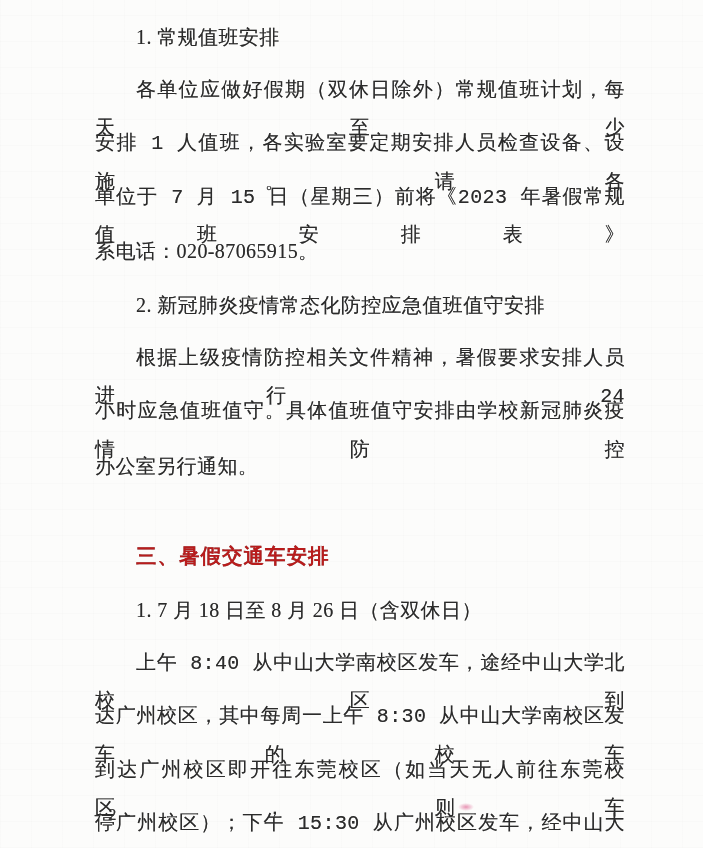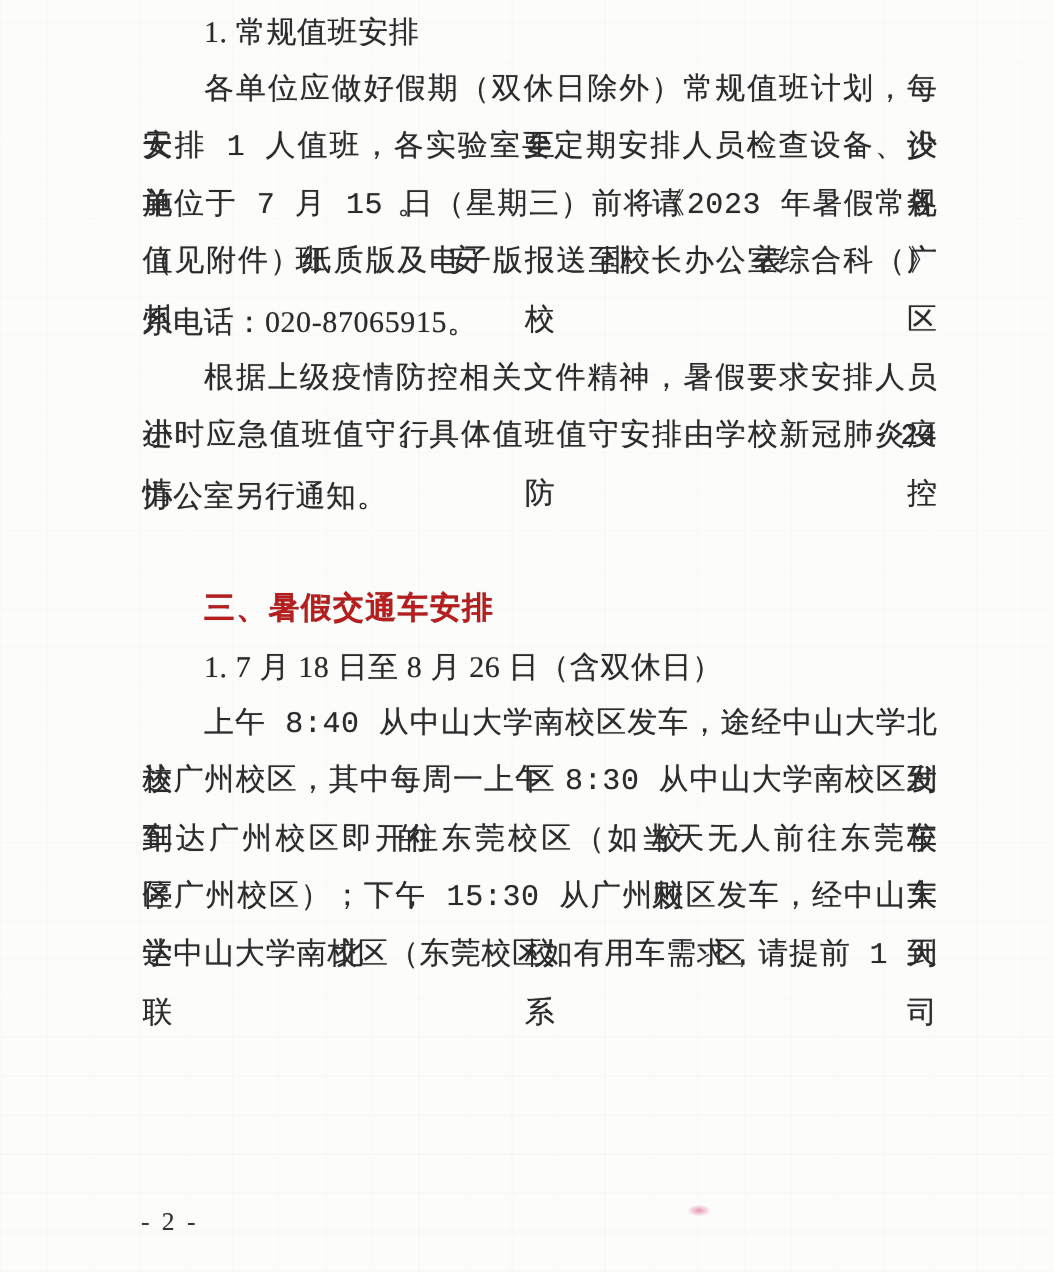--- a/index.html
+++ b/index.html
@@ -31,20 +31,21 @@
     width: 530px;
   }
 
   .ln {
     height: 38.6px;
     line-height: 38.6px;
     font-size: 20px;
     letter-spacing: 0.4px;
     white-space: nowrap;
     text-shadow: 0 0 0.6px rgba(45,45,45,0.55);
+    margin-top: 15px;
   }
   .just {
     white-space: normal;
     text-align: justify;
     text-align-last: justify;
     font-family: Liberation Mono, monospace;
   }
   .ind { text-indent: 41px; }
   .head {
     font-family: "Liberation Sans", "DejaVu Sans", sans-serif;
@@ -77,22 +78,22 @@
 </style>
 </head>
 <body>
 
 <div class="page">
   <div class="content">
     <div class="ln ind">1. 常规值班安排</div>
     <div class="ln ind just">各单位应做好假期（双休日除外）常规值班计划，每天至少</div>
     <div class="ln just">安排 1 人值班，各实验室要定期安排人员检查设备、设施。请各</div>
     <div class="ln just">单位于 7 月 15 日（星期三）前将《2023 年暑假常规值班安排表》</div>
-    <div class="ln just">（见附件）纸质版及电子版报送至校长办公室综合科（广州校区</div>
     <div class="ln">系电话：020-87065915。</div>
+    <div class="ln ind">2. 新冠肺炎疫情常态化防控应急值班值守安排</div>
     <div class="ln ind just">根据上级疫情防控相关文件精神，暑假要求安排人员进行 24</div>
     <div class="ln just">小时应急值班值守。具体值班值守安排由学校新冠肺炎疫情防控</div>
     <div class="ln">办公室另行通知。</div>
     <div class="sp"></div>
     <div class="ln ind head">三、暑假交通车安排</div>
     <div class="ln ind">1. 7 月 18 日至 8 月 26 日（含双休日）</div>
     <div class="ln ind just">上午 8:40 从中山大学南校区发车，途经中山大学北校区到</div>
     <div class="ln just">达广州校区，其中每周一上午 8:30 从中山大学南校区发车的校车</div>
     <div class="ln just">到达广州校区即开往东莞校区（如当天无人前往东莞校区，则车</div>
     <div class="ln just">停广州校区）；下午 15:30 从广州校区发车，经中山大学北校区到</div>

